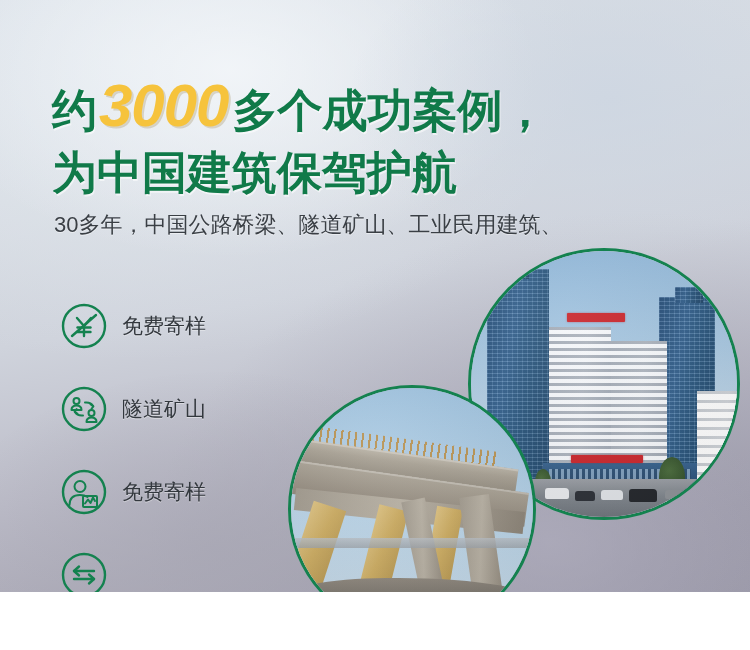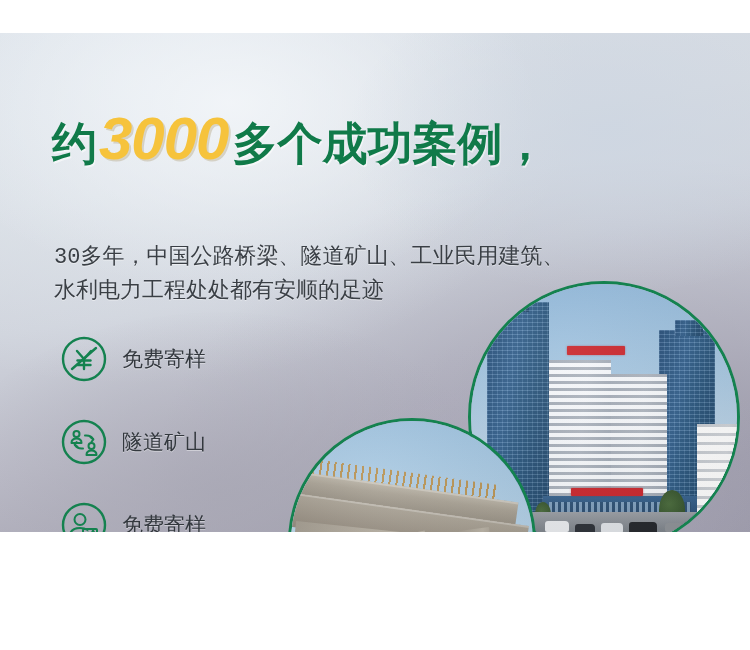--- a/index.html
+++ b/index.html
@@ -9,27 +9,26 @@
   body {
     width: 750px;
     height: 650px;
     overflow: hidden;
     font-family: "Liberation Sans", "DejaVu Sans", sans-serif;
   }
 
   #banner {
     position: relative;
     width: 750px;
-    height: 499px;
+    height: 592px;
     overflow: hidden;
     background:
       radial-gradient(ellipse 620px 420px at 18% 10%, rgba(226,232,238,0.95) 0%, rgba(226,232,238,0) 72%),
       radial-gradient(ellipse 700px 500px at 85% 95%, rgba(150,148,165,0.75) 0%, rgba(150,148,165,0) 70%),
       linear-gradient(170deg, #d8dee6 0%, #d6dbe2 28%, #cfd3dc 48%, #bcbcc8 70%, #a9a7b4 88%, #a3a1ae 100%);
-    margin-top: 33px;
   }
 
   
   .bg-cloud {
     position: absolute;
     border-radius: 50%;
     pointer-events: none;
   }
   .bg-cloud.c1 {
     left: -80px; top: -120px;
@@ -92,21 +91,20 @@
     top: 208px;
     z-index: 6;
     width: 660px;
   }
   .subtitle-line {
     font-size: 22px;
     color: #3a3f45;
     line-height: 1.55;
     white-space: nowrap;
     text-shadow: 0 1px 0 rgba(255,255,255,0.45);
-    font-family: Liberation Mono, monospace;
   }
 
   
   .features {
     position: absolute;
     left: 60px;
     top: 292px;
     z-index: 7;
     display: flex;
     flex-direction: column;
@@ -327,25 +325,25 @@
       <div style="position:absolute; left:0; right:0; top:150px; height:10px; background:linear-gradient(180deg,#b6bcc2,#9aa0a6); opacity:0.8;"></div>
 
       <div class="rubble"></div>
 
       <div class="photo-veil"></div>
     </div>
   </div>
 
   <div class="headline">
     <div class="headline-line l1"><span class="hl-green">约</span><span class="hl-number">3000</span><span class="hl-green">多个成功案例，</span></div>
+    <div class="headline-line l2"><span class="hl-green">为中国建筑保驾护航</span></div>
   </div>
 
   <div class="subtitle">
     <div class="subtitle-line">30多年，中国公路桥梁、隧道矿山、工业民用建筑、</div>
-    <div class="subtitle-line">水利电力工程处处都有安顺的足迹</div>
   </div>
 
   <div class="features">
 
     <div class="feature">
       <svg class="feature-icon" viewBox="0 0 48 48">
         <circle cx="24" cy="24" r="21" fill="none" stroke="#14824f" stroke-width="2.4"></circle>
         <g fill="none" stroke="#14824f" stroke-width="2.4" stroke-linecap="round">
           <path d="M17 16 L24 24 L31 16"></path>
           <path d="M24 24 L24 34"></path>

